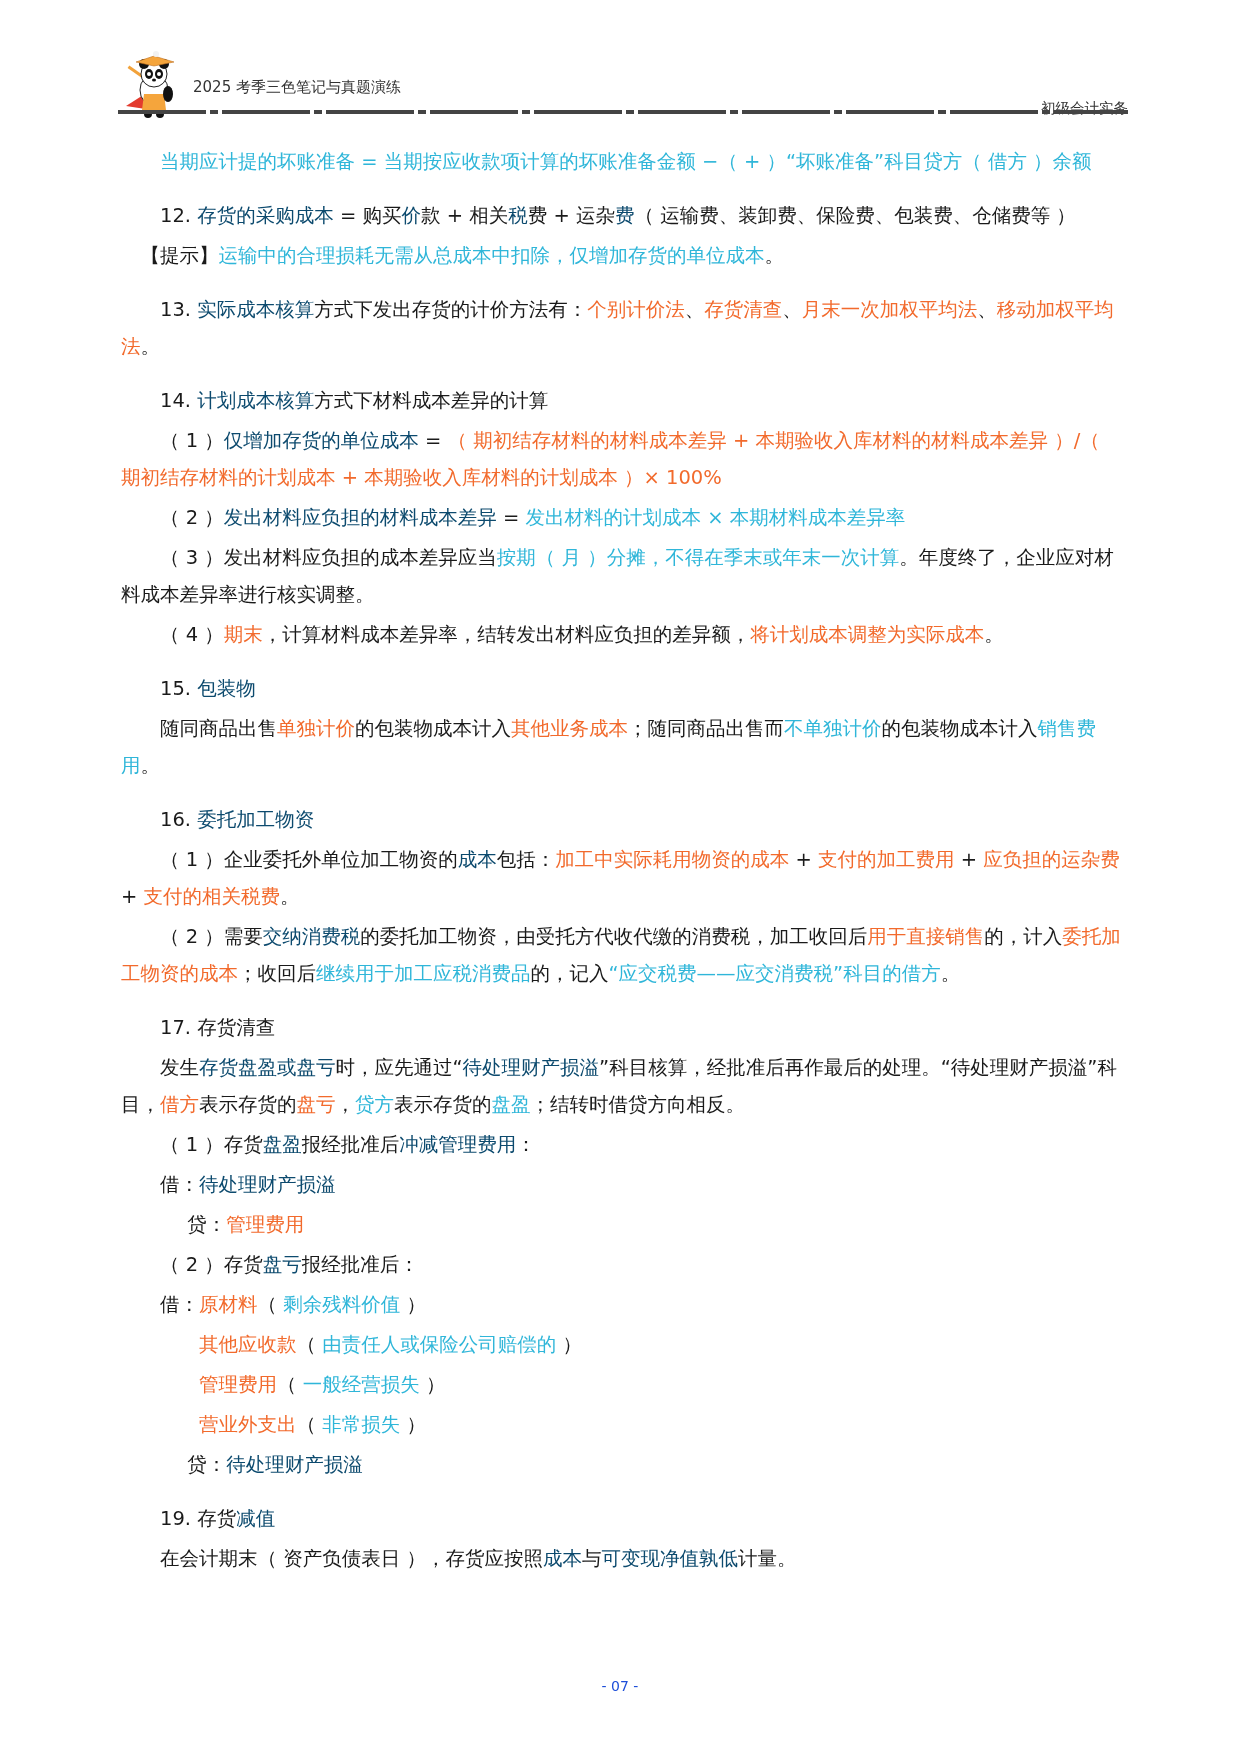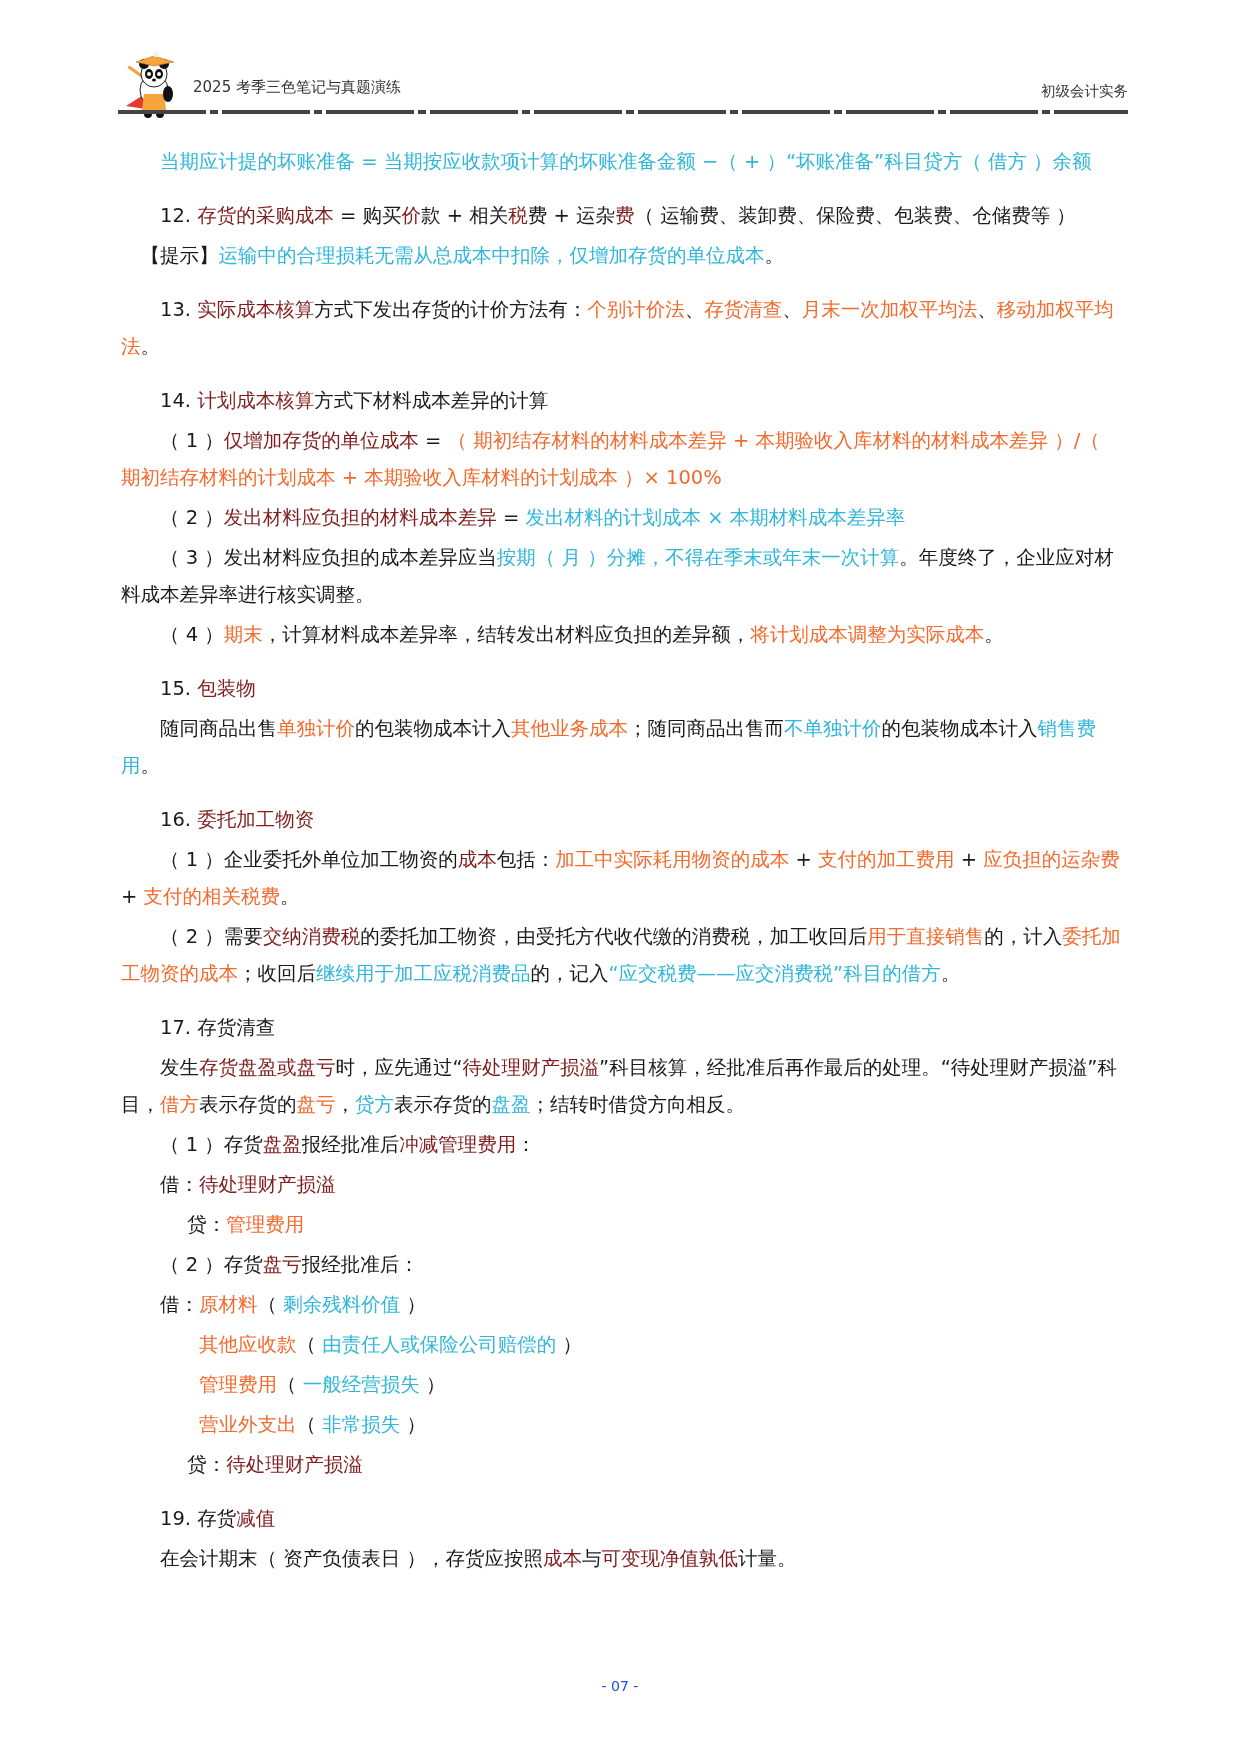--- a/index.html
+++ b/index.html
@@ -1,30 +1,30 @@
 <!DOCTYPE html>
 <html><head>
 <meta charset="utf-8">
 <style>
   html, body { margin:0; padding:0; background:#ffffff; }
   body { width:1240px; height:1754px; position:relative; overflow:hidden;
          font-family:"DejaVu Sans", "Liberation Sans", sans-serif; color:#1a1a1a; }
   .header { position:absolute; left:118px; top:40px; width:1010px; height:80px; }
   .mascot { position:absolute; left:0; top:8px; width:80px; height:72px; }
   .header-title { position:absolute; left:75px; top:38px; font-size:15px; color:#333; }
-  .header-subject { position:absolute; right:0; top:42px; font-size:14.5px; color:#333; }
+  .header-subject { position:absolute; right:0; top:59px; font-size:14.5px; color:#333; }
   .header-rule { position:absolute; left:0; top:70px; width:1010px; height:4px;
      background: repeating-linear-gradient(90deg, #444 0 88px, transparent 88px 92px, #444 92px 100px, transparent 100px 104px); }
   .content { position:absolute; left:118px; top:140px; width:1010px; font-size:19.5px; line-height:37px; }
   .p { margin:3px; text-indent:2em; }
   .gap { height:11px; }
   .ind1 { padding-left:2em; text-indent:0; }
   .ind2 { padding-left:3.4em; text-indent:0; }
   .ind3 { padding-left:4em; text-indent:0; }
-  .red { color:#7f1d1d; }
+  .red { color:#0c4a6e; }
   .orange { color:#f26a2c; }
   .blue { color:#2fb6d9; }
   .black { color:#1a1a1a; }
   .footer { position:absolute; left:0; width:1240px; top:1678px; text-align:center; font-size:14px; color:#1d4ed8; }
 </style>
 </head>
 <body>
 
 <div class="header">
   <svg class="mascot" viewBox="0 0 80 72">

